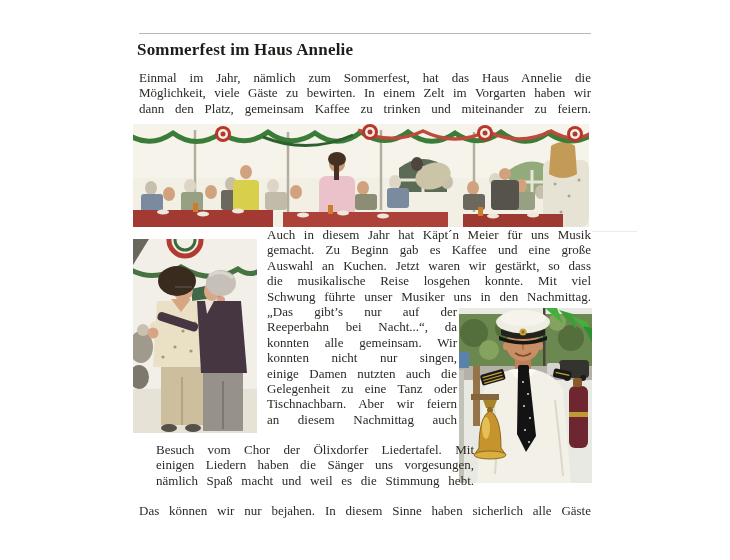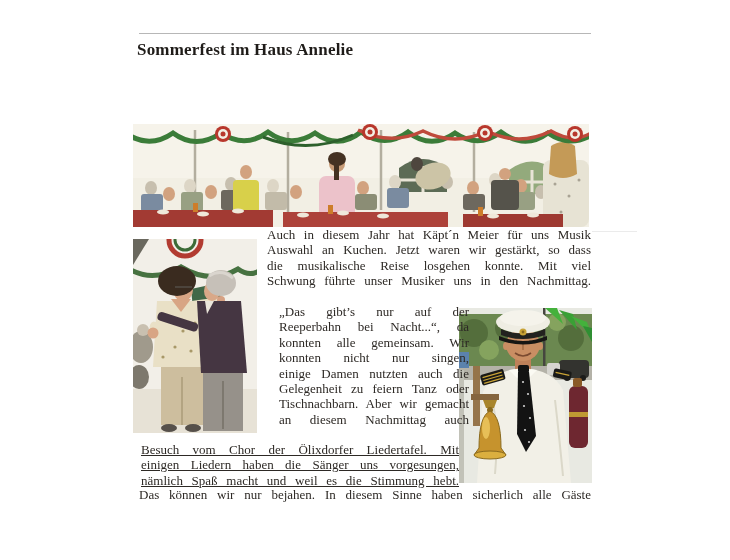--- a/index.html
+++ b/index.html
@@ -14,39 +14,44 @@
     font-size:17px; font-weight:bold; letter-spacing:.2px; color:#1f1c19;font-family:Liberation Serif, serif;
   }
   .col { position:absolute; font-size:13px; }
   .ln {
     height:15.4px; line-height:15.4px; overflow:hidden;
     text-align:justify; white-space:normal;
   }
   .ln::after { content:""; display:inline-block; width:100%; }
   #intro   { left:139px; top:70px;  width:452px; }
   #wide    { left:267px; top:227px; width:324px; }
-  #narrow  { left:279px; top:304px; width:190px; }
-  #capcol  { left:141px; top:442px; width:318px;text-decoration:underline; }
-  #closing { left:139px; top:487px; width:452px; }
+  #narrow  { left:267px; top:304px; width:190px; }
+  #capcol  { left:156px; top:442px; width:318px; }
+  #closing { left:139px; top:503px; width:452px; }
   .photo { position:absolute; overflow:hidden; }
   .photo svg { display:block; }
   #photo1 { left:133px; top:124px; width:456px; height:103px; }
   #photo2 { left:133px; top:239px; width:124px; height:194px; }
   #photo3 { left:459px; top:308px; width:133px; height:175px; }
 </style>
 </head>
 <body>
 
 <div class="canvas">
 
   <div class="rule"></div>
   <div class="artifact" style="left:592px; top:231px; width:45px; height:1px;"></div>
 
   <h1 class="title">Sommerfest im Haus Annelie</h1>
 
+  <div class="col" id="intro">
+    <div class="ln">Einmal im Jahr, nämlich zum Sommerfest, hat das Haus Annelie die</div>
+    <div class="ln">Möglichkeit, viele Gäste zu bewirten. In einem Zelt im Vorgarten haben wir</div>
+    <div class="ln">dann den Platz, gemeinsam Kaffee zu trinken und miteinander zu feiern.</div>
+  </div>
 
   <div class="photo" id="photo1">
     <svg width="456" height="103" viewBox="0 0 456 103" xmlns="http://www.w3.org/2000/svg">
       <rect width="456" height="103" fill="#f2efe4"></rect>
       <rect width="456" height="54" fill="#f6f3ea"></rect>
 
       <path d="M62,6 V86 M155,8 V88 M248,6 V86 M341,8 V88 M434,12 V78" stroke="#b3ae9f" stroke-width="2.5" fill="none"></path>
 
       <path d="M266,68 v-24 q24,-18 48,0 v24 z" fill="#5c6b55"></path>
       <path d="M290,42 v26 M266,56 h48" stroke="#e8e4d6" stroke-width="3" fill="none"></path>
@@ -260,33 +265,34 @@
       <polygon points="24,92 38,92 35,100 27,100" fill="#a8852c"></polygon>
       <circle cx="31" cy="102" r="3" fill="#8a6a1e"></circle>
       <path d="M20,140 Q20,108 31,103 Q42,108 42,140 L47,147 L15,147 Z" fill="#c6932d" stroke="#8a6a1e" stroke-width="1"></path>
       <ellipse cx="27" cy="120" rx="4" ry="11" fill="#ecc75f" opacity=".85"></ellipse>
       <ellipse cx="31" cy="147" rx="16" ry="4" fill="#dbaf3f" stroke="#8a6a1e" stroke-width="1"></ellipse>
     </svg>
   </div>
 
   <div class="col" id="wide">
     <div class="ln">Auch in diesem Jahr hat Käpt´n Meier für uns Musik</div>
+    <div class="ln">gemacht. Zu Beginn gab es Kaffee und eine große</div>
     <div class="ln">Auswahl an Kuchen. Jetzt waren wir gestärkt, so dass</div>
     <div class="ln">die musikalische Reise losgehen konnte. Mit viel</div>
     <div class="ln">Schwung führte unser Musiker uns in den Nachmittag.</div>
   </div>
 
   <div class="col" id="narrow">
     <div class="ln">„Das gibt’s nur auf der</div>
     <div class="ln">Reeperbahn bei Nacht...“, da</div>
     <div class="ln">konnten alle gemeinsam. Wir</div>
     <div class="ln">konnten nicht nur singen,</div>
     <div class="ln">einige Damen nutzten auch die</div>
-    <div class="ln">Gelegenheit zu feiern Tanz oder</div>
-    <div class="ln">Tischnachbarn. Aber wir gemacht</div>
+    <div class="ln">Gelegenheit zu eine Tanz oder</div>
+    <div class="ln">Tischnachbarn. Aber wir feiern</div>
     <div class="ln">an diesem Nachmittag auch</div>
   </div>
 
   <div class="col" id="capcol">
     <div class="ln">Besuch vom Chor der Ölixdorfer Liedertafel. Mit</div>
     <div class="ln">einigen Liedern haben die Sänger uns vorgesungen,</div>
     <div class="ln">nämlich Spaß macht und weil es die Stimmung hebt.</div>
   </div>
 
   <div class="col" id="closing">

